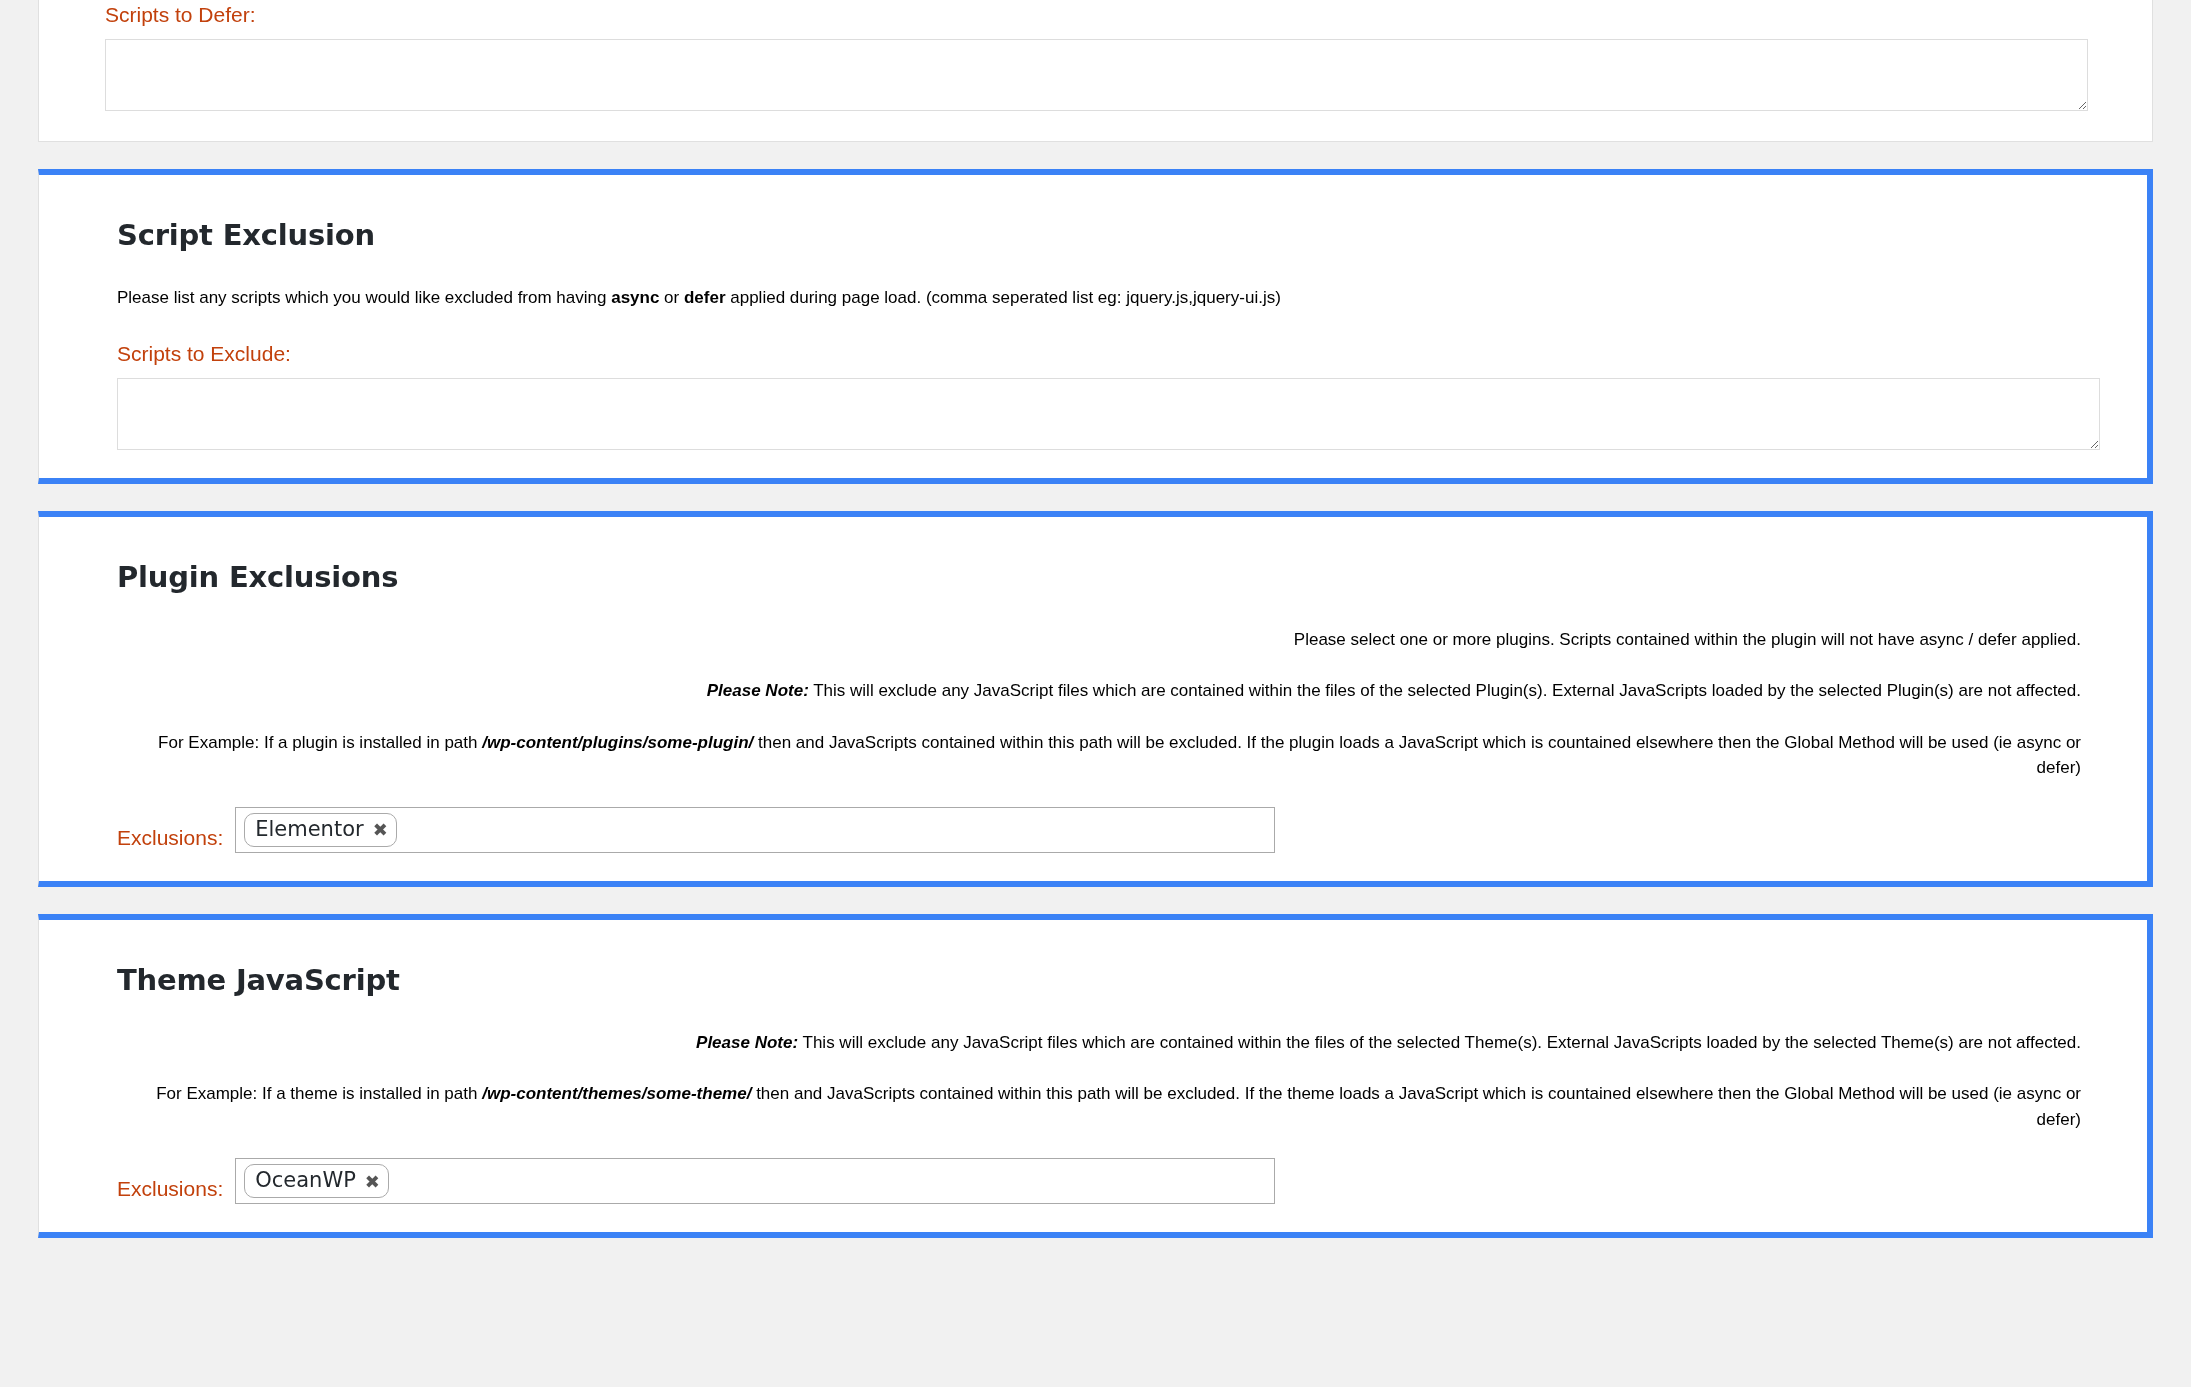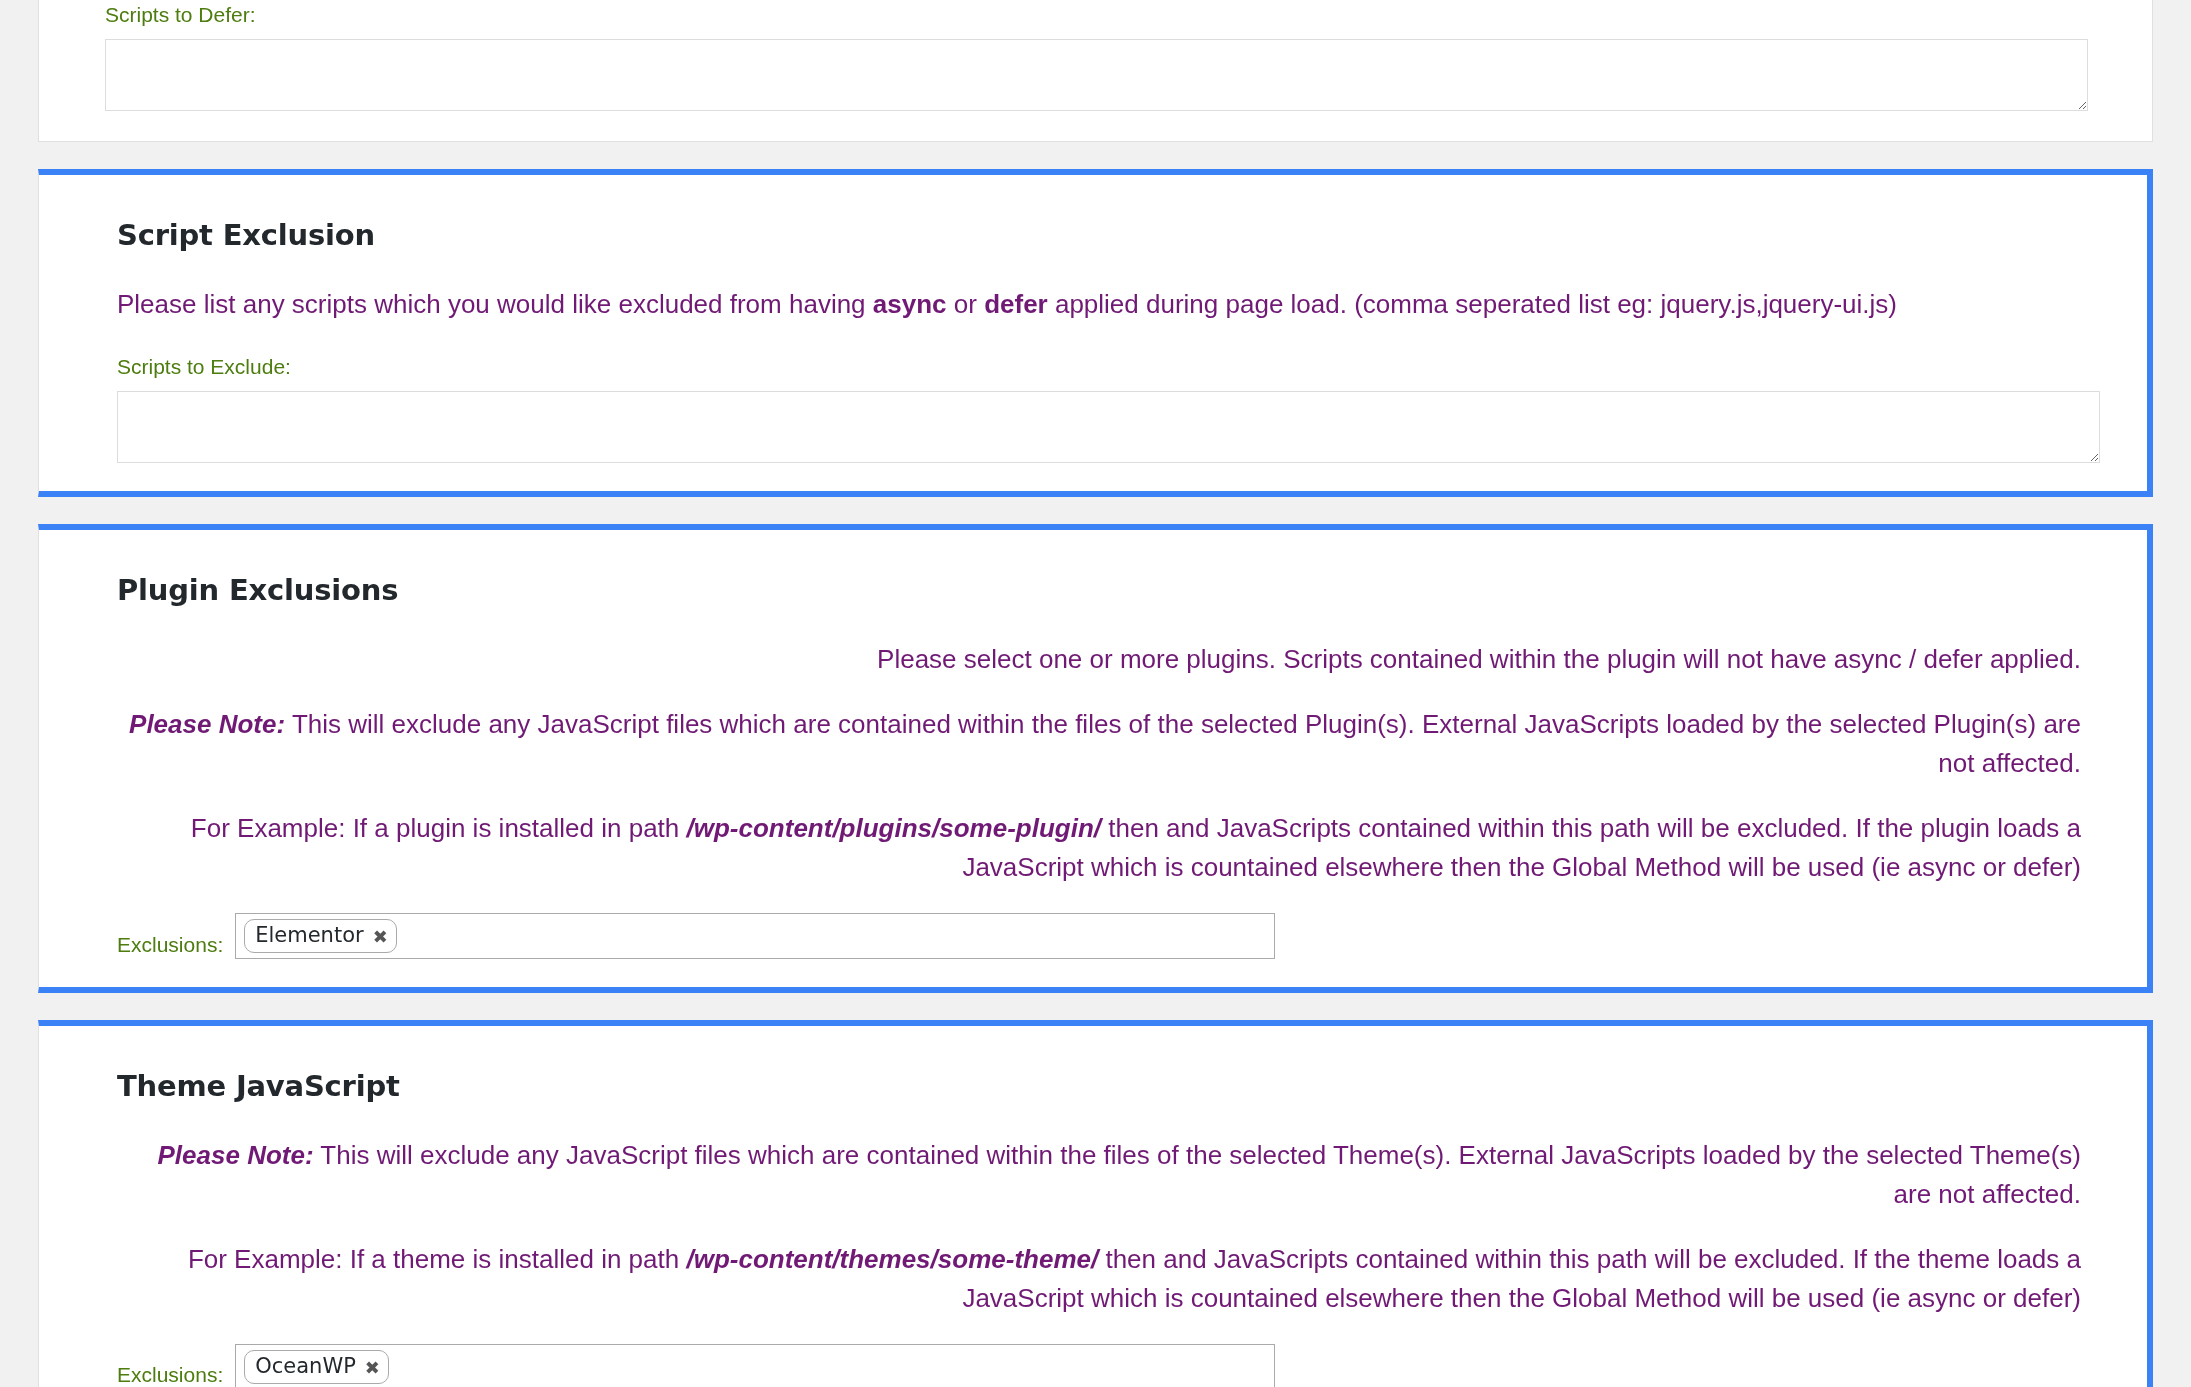--- a/index.html
+++ b/index.html
@@ -33,45 +33,45 @@
   h2.section-title {
     font-size: 29px;
     font-weight: bold;
     line-height: 1.3;
     margin: 42px 0 30px 0;
     color: #23282d;
     font-family: "DejaVu Sans", sans-serif;
     letter-spacing: -0.2px;
   }
   p.desc {
-    font-size: 26px;
+    font-size: 17px;
     line-height: 1.5;
     margin: 13px 0 28px 0;
-    color: #701a75;
+    color: #000000;
     max-width: 2020px;
   }
   p.desc.tight {
     margin-bottom: 26px;
     text-align: right;
   }
   .b {
     font-weight: bold;
   }
   .note-label {
     font-weight: bold;
     font-style: italic;
   }
   .path {
     font-weight: bold;
     font-style: italic;
   }
   .field-label {
     font-size: 21px;
     line-height: 1.4;
-    color: #4d7c0f;
+    color: #c2410c;
     display: block;
     margin: 0 0 10px 0;
   }
   textarea.wp-textarea {
     display: block;
     width: 1983px;
     height: 72px;
     box-sizing: border-box;
     border: 1px solid #ddd;
     background: #fff;

